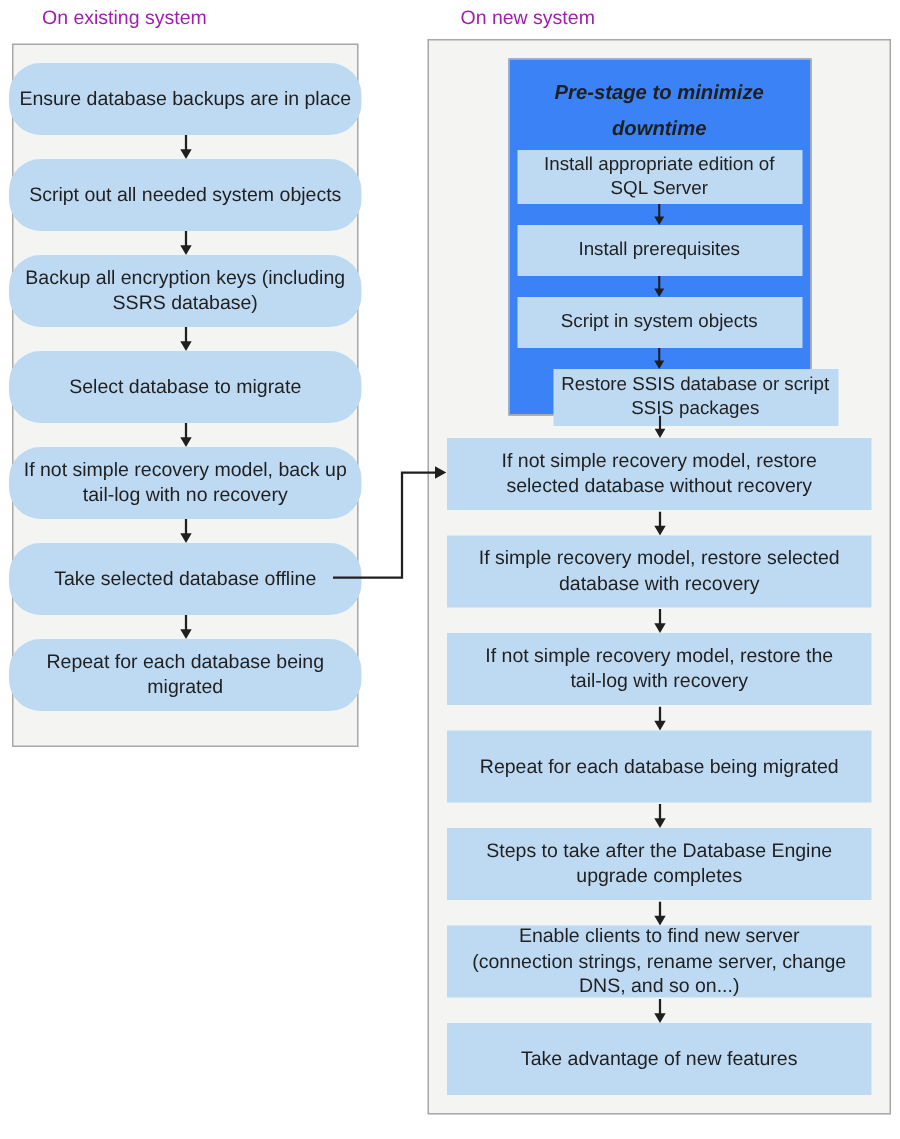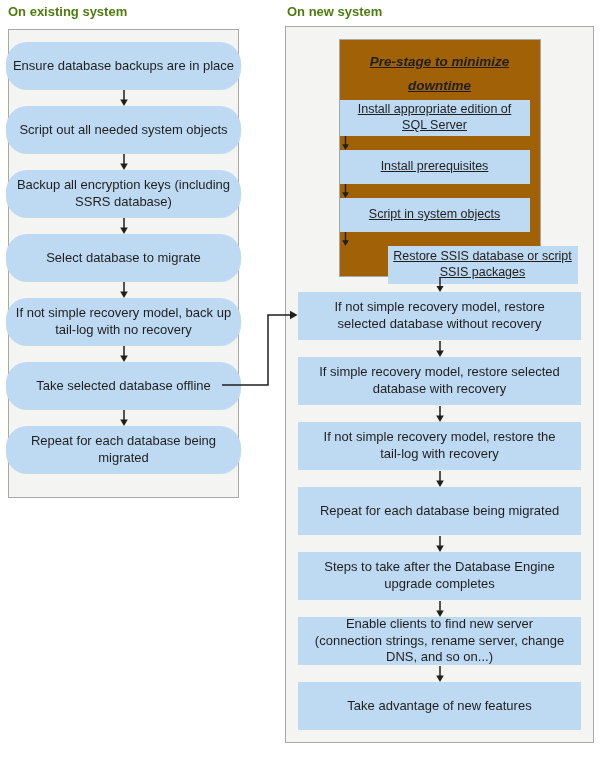--- a/index.html
+++ b/index.html
@@ -8,23 +8,24 @@
     position: relative;
     background: #ffffff;
     font-family: "Liberation Sans", "DejaVu Sans", sans-serif;
     color: #1f1f1f;
     overflow: hidden;
   }
   .col-header {
     position: absolute;
     top: 4px;
     font-size: 13px;
-    font-weight: 700;
-    color: #4d7c0f;
+    font-weight: 400;
+    color: #a21caf;
     white-space: nowrap;
+    margin-left: 20px;
   }
   #left-header  { left: 8px; }
   #right-header { left: 287px; }
 
   .panel {
     position: absolute;
     background: #f4f4f3;
     border: 1px solid #a8a8a8;
     display: flex;
     flex-direction: column;
@@ -56,30 +57,29 @@
     align-items: center;
     justify-content: center;
     flex-shrink: 0;
   }
   .gap16 { height: 16px; }
   .gap17 { height: 17px; }
   .gap15 { height: 15px; }
   .gap14 { height: 14px; }
 
   #prestage {
-    background: #a16207;
+    background: #3b82f6;
     border: 1px solid #a8a8a8;
     width: 202px;
     height: 238px;
     display: flex;
     flex-direction: column;
-    align-items: flex-start;
+    align-items: center;
     padding-top: 10px;
     flex-shrink: 0;
-    text-decoration: underline;
   }
   #prestage-title {
     font-size: 13.5px;
     font-weight: 700;
     font-style: italic;
     line-height: 24px;
     margin-bottom: 2px;
     text-align: center;
   }
   #connector-overlay {

